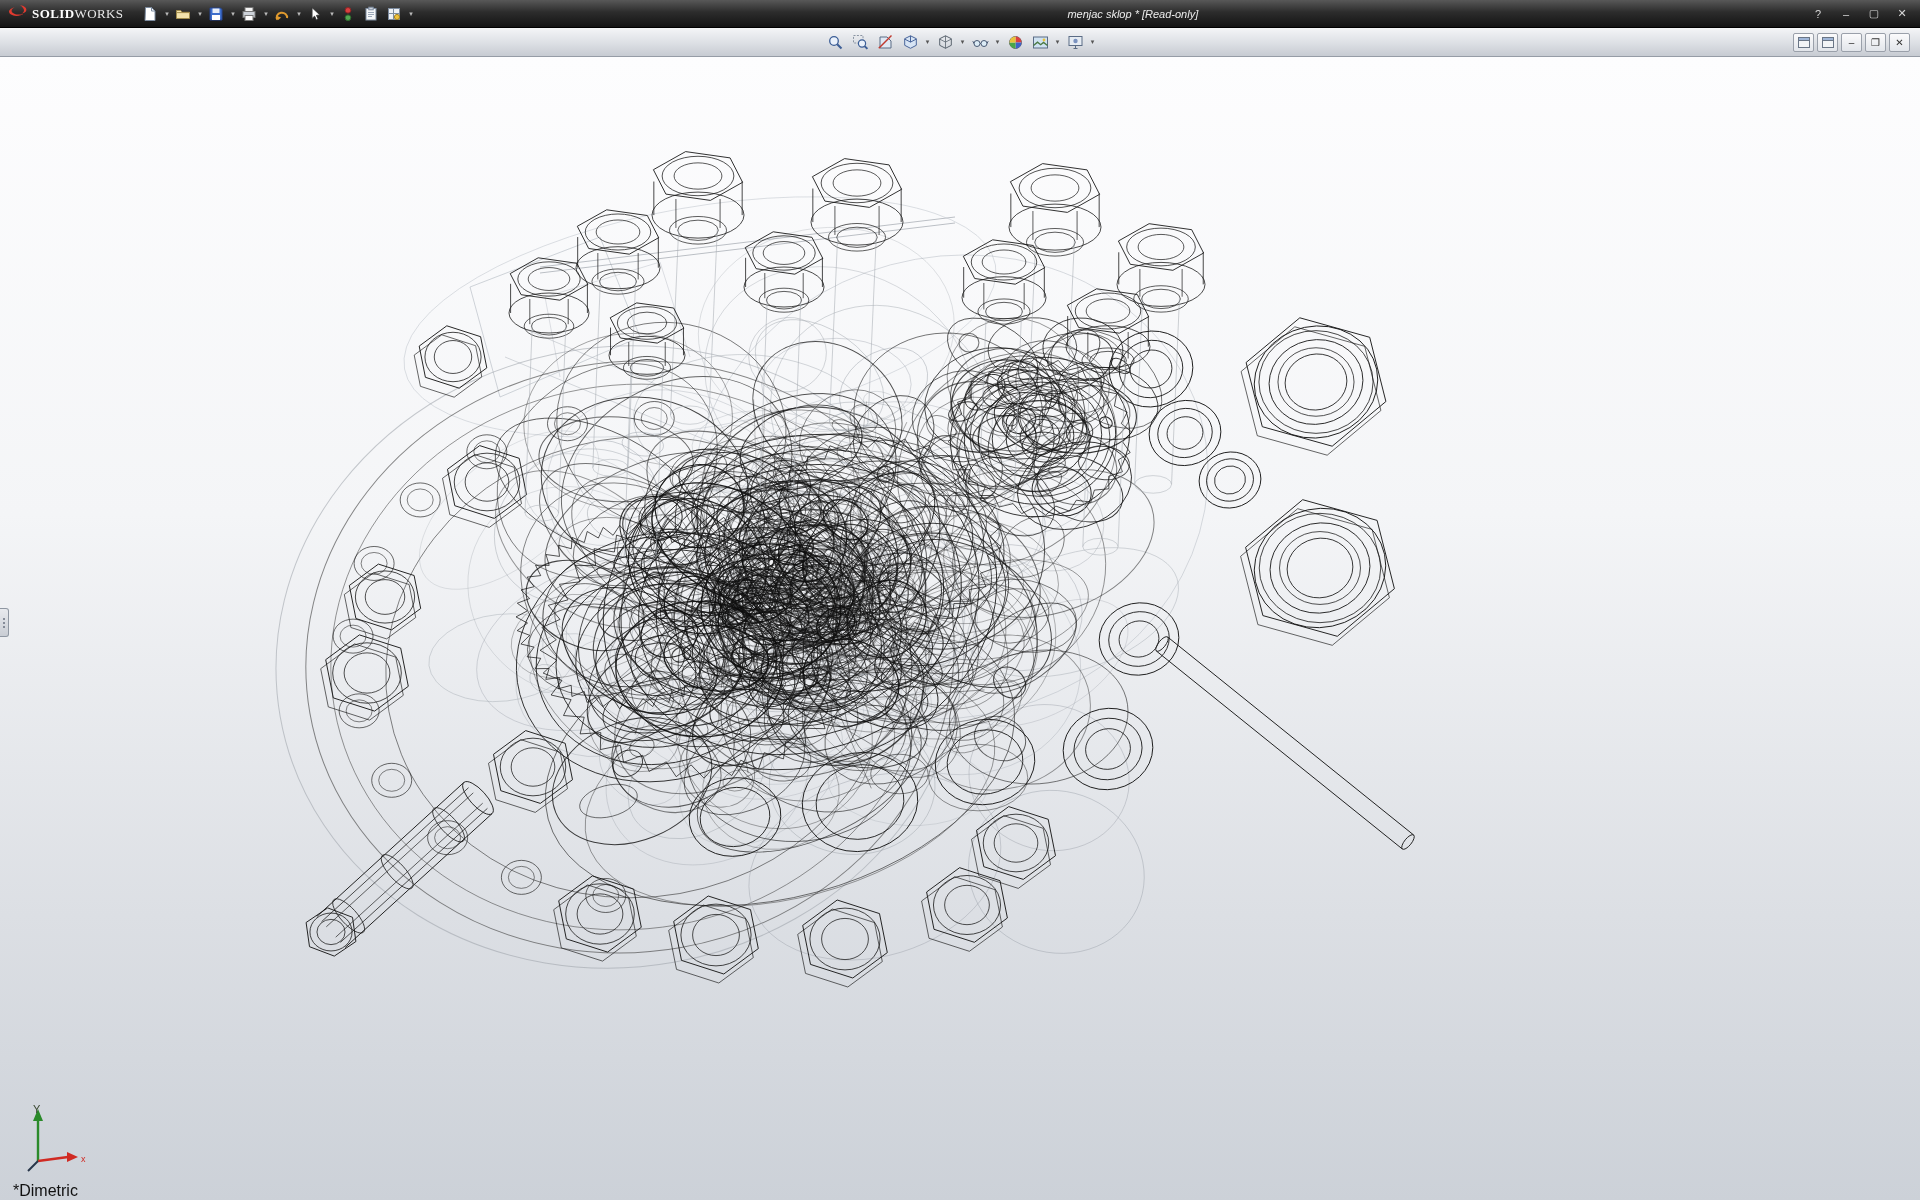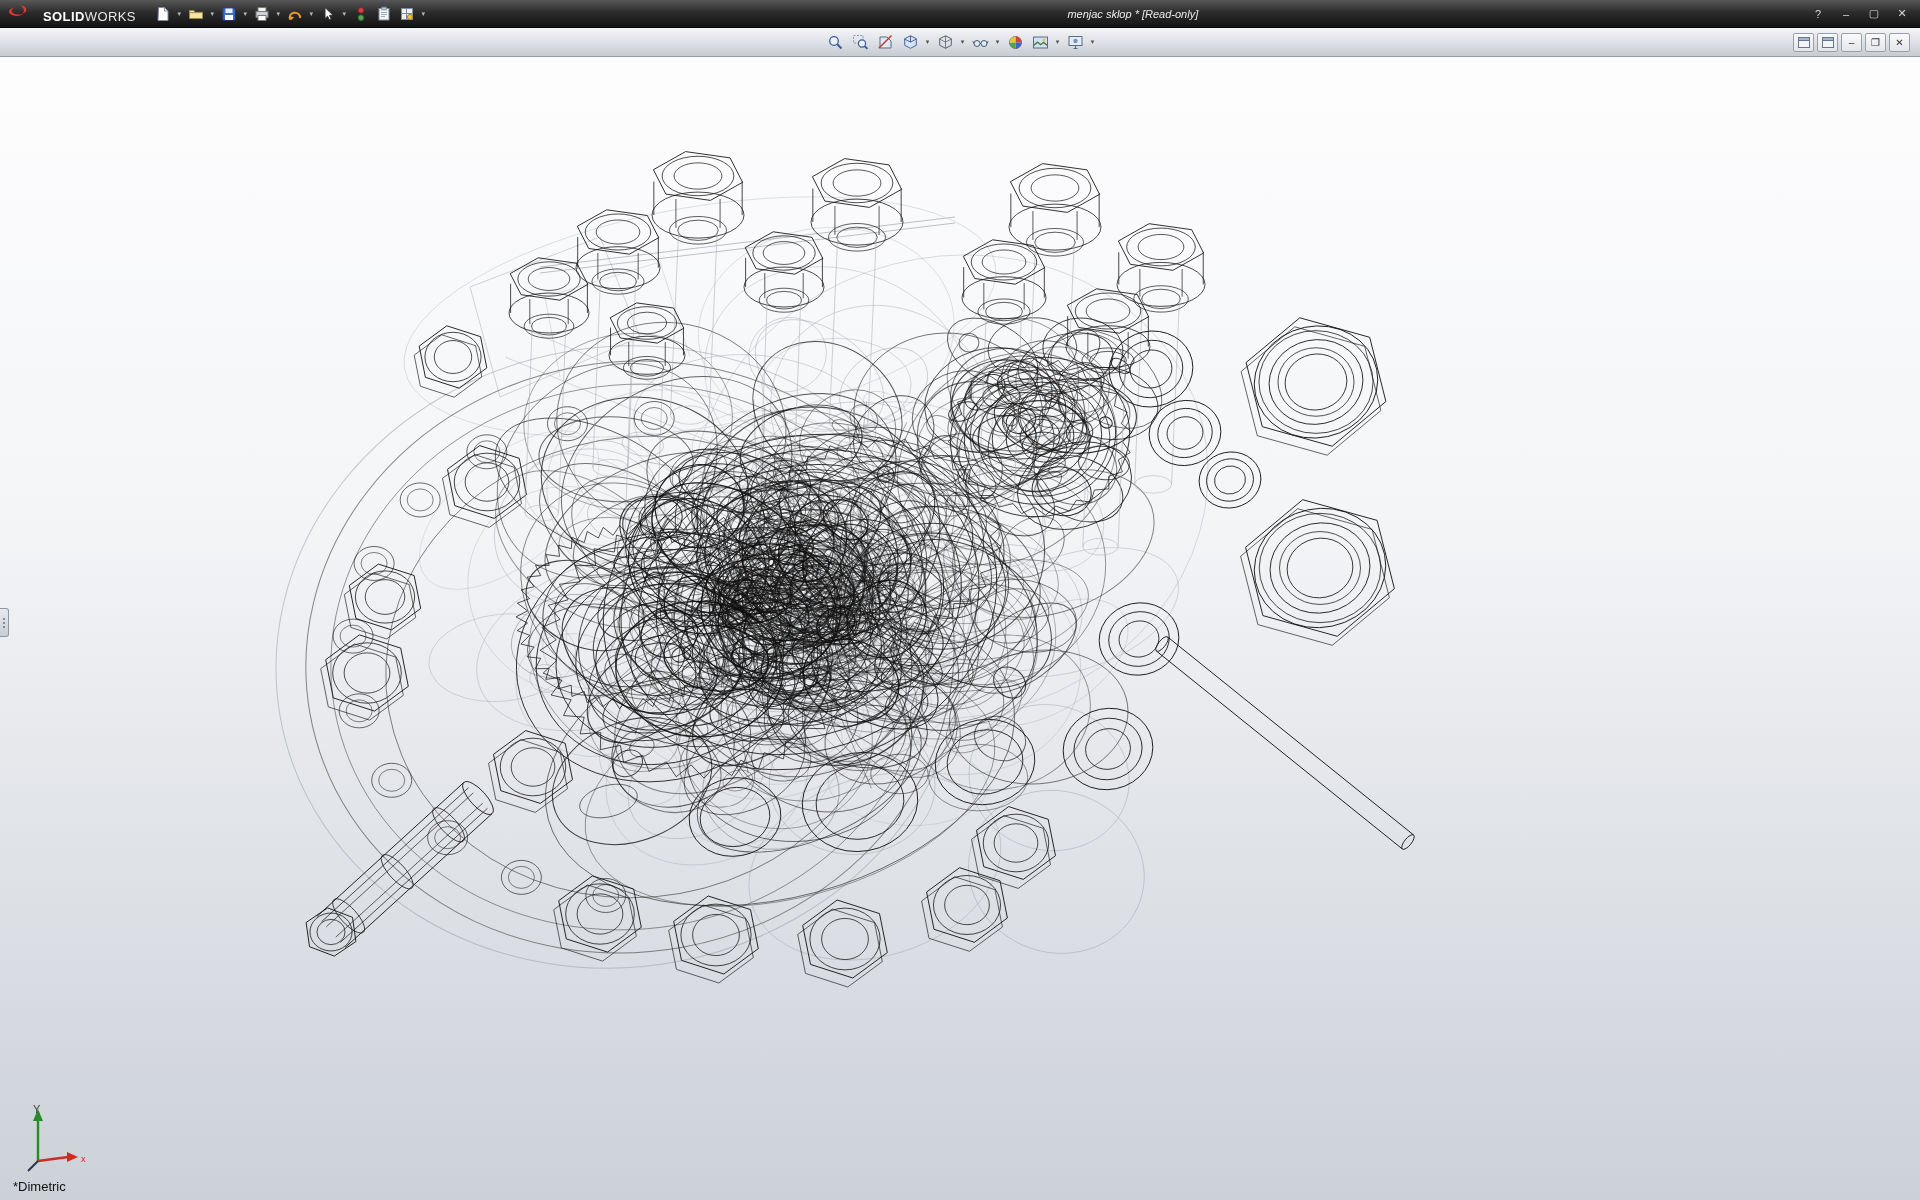--- a/index.html
+++ b/index.html
@@ -1,20 +1,20 @@
 <!DOCTYPE html>
 <html><head>
 <meta charset="utf-8">
 <style>
   html,body{margin:0;padding:0;}
   body{width:1920px;height:1200px;overflow:hidden;font-family:"Liberation Sans",sans-serif;background:#ccd1d8;}
 
   
   .titlebar{height:27px;background:linear-gradient(#585858,#2c2c2c 45%,#141414);display:flex;align-items:center;position:relative;border-bottom:1px solid #000;}
-  .logo{display:flex;align-items:flex-end;gap:15px;padding:0 10px 0 8px;}
+  .logo{display:flex;align-items:center;gap:4px;padding:0 10px 0 8px;font-family:Liberation Serif, serif;}
   .logo-text{color:#fff;font-size:13px;letter-spacing:.4px;}
   .logo-text b{font-weight:bold;}
   .logo-text span{font-weight:normal;color:#e8e8e8;}
   .tb-icons{display:flex;align-items:center;gap:1px;padding-left:6px;}
   .tbtn{width:22px;height:22px;display:flex;align-items:center;justify-content:center;border-radius:2px;}
   .dd{width:9px;font-size:7px;color:#b9b9b9;text-align:center;cursor:default;}
   .sw-title{position:absolute;left:59%;transform:translateX(-50%);color:#ececec;font-size:11px;white-space:nowrap;font-style:italic;}
   .win-controls{position:absolute;right:6px;top:0;height:27px;display:flex;align-items:center;gap:4px;}
   .winbtn{color:#d6d6d6;font-size:11px;width:24px;height:18px;display:flex;align-items:center;justify-content:center;}
 
@@ -25,21 +25,21 @@
   .dd2{width:9px;font-size:7px;color:#555;text-align:center;}
   .mdi{position:absolute;right:10px;display:flex;align-items:center;gap:3px;}
   .mdibtn{width:19px;height:17px;display:flex;align-items:center;justify-content:center;color:#333;font-size:10px;background:linear-gradient(#fbfbfc,#e2e5ea);border:1px solid #9aa0aa;border-radius:2px;}
 
   
   .viewport{position:relative;width:1920px;height:1144px;background:linear-gradient(#fdfdfe 0%,#f4f5f7 40%,#dcdfe4 75%,#ccd1d8 100%);}
   .viewport svg.model{position:absolute;left:0;top:0;}
   .splitter{position:absolute;left:0;top:551px;width:8px;height:27px;background:linear-gradient(#e8eaee,#c9cdd4);border:1px solid #8f97a2;border-left:none;border-radius:0 3px 3px 0;display:flex;flex-direction:column;align-items:center;justify-content:center;gap:2px;}
   .splitter i{width:2px;height:2px;background:#6a7280;border-radius:50%;}
   .triad{position:absolute;left:18px;bottom:16px;}
-  .view-label{position:absolute;left:13px;bottom:7px;font-size:13px;color:#111;}
+  .view-label{position:absolute;left:13px;bottom:1px;font-size:16px;color:#111;}
 </style>
 </head>
 <body>
 
 <div class="titlebar">
   <div class="logo">
     <span>
       <svg width="20" height="16" viewBox="0 0 20 16">
         <path d="M12 1.2c3.8.4 6.6 2.4 6.4 4.8-.2 2-2.6 3.4-5.6 3.8 2-.8 3.2-2 3.2-3.4 0-1.9-1.7-3.9-4-5.2z" fill="#e03a2f"></path>
         <path d="M6.8 3.2C3.4 3.8 1 5.6 1 7.6c0 2.4 3.2 4.3 7.4 4.3 3 0 5.7-.9 7-2.2-1.5.7-3.4 1-5.4.9-3.6-.2-6.4-1.8-6.4-3.8 0-1.4 1.2-2.7 3.2-3.6z" fill="#e03a2f"></path>

